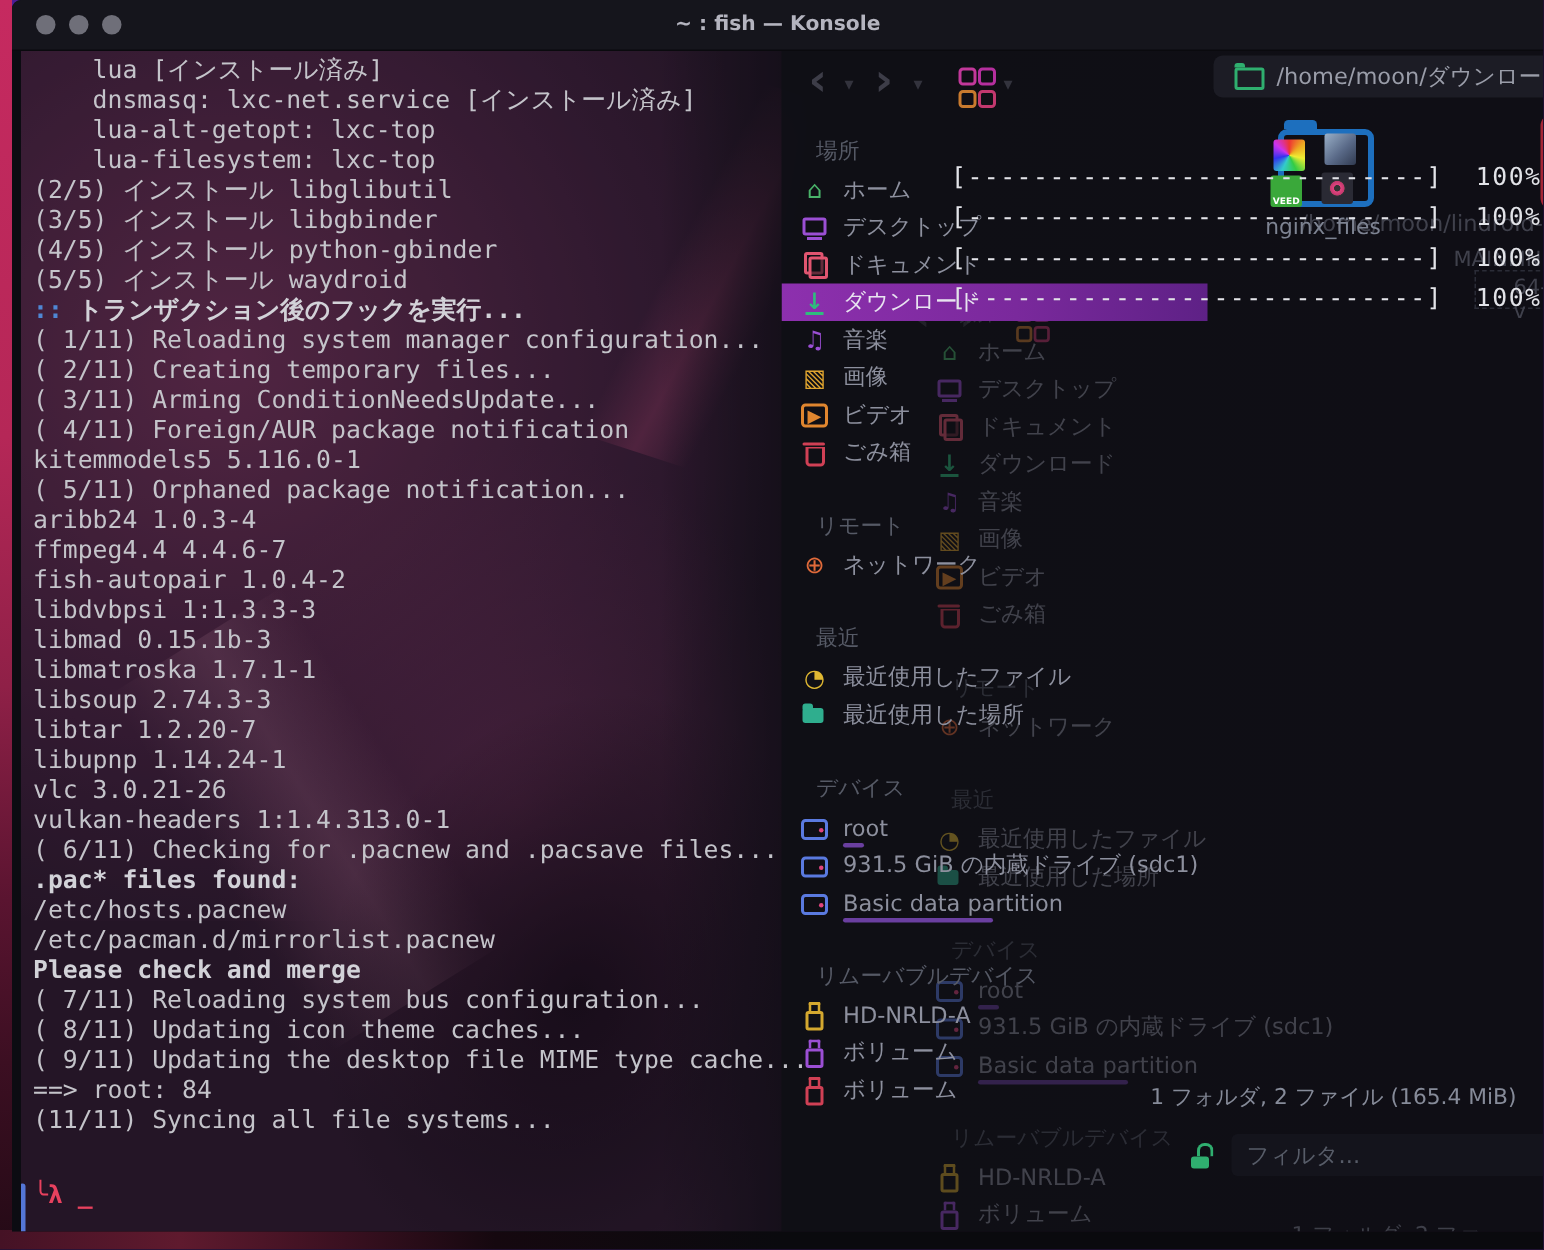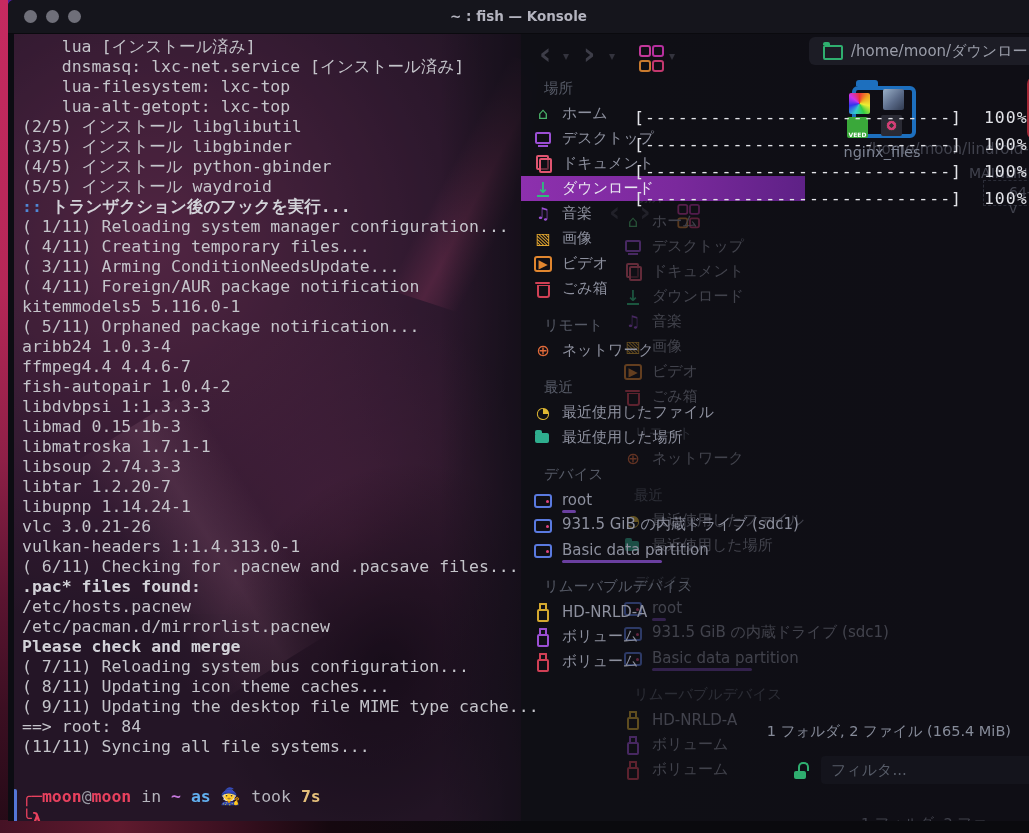--- a/index.html
+++ b/index.html
@@ -54,21 +54,21 @@
   .grid-ic{position:absolute;top:11px;display:grid;grid-template-columns:10px 10px;grid-gap:3px;}
   .grid-ic i{display:block;width:8px;height:8px;border:2.5px solid;border-radius:3px;}
 
   .addressbar{position:absolute;left:288px;top:3px;width:230px;height:28px;background:#1c1c25;border-radius:6px;}
   .addr-text{position:absolute;left:42px;top:0;line-height:28px;font-size:15px;color:#9a9da9;white-space:nowrap;}
   .ic-folder-sm{position:absolute;left:14px;top:8px;width:16px;height:11px;border:2px solid #2faf6f;border-radius:2px;}
   .ic-folder-sm::before{content:"";position:absolute;left:-2px;top:-5px;width:7px;height:3px;background:#2faf6f;border-radius:2px 2px 0 0;}
 
   
   .sb{position:absolute;left:0;top:30px;width:284px;}
-  .sb-header{height:25px;margin-top:12px;line-height:25px;padding-left:14px;font-size:14.5px;color:#565a66;}
+  .sb-header{height:25px;margin-top:25px;line-height:25px;padding-left:14px;font-size:14.5px;color:#565a66;}
   .sb-row{position:relative;height:25px;display:flex;align-items:center;padding-left:12px;font-size:15px;color:#8d909e;}
   .sb-row.selected{background:linear-gradient(90deg,#8d30ae 0%,#7a299c 55%,#5e2186 100%);color:#e8e4f0;}
   .sb-label{margin-left:9px;white-space:nowrap;}
   .sb-ic{position:relative;width:20px;height:20px;flex:0 0 20px;display:flex;align-items:center;justify-content:center;}
   .sb-ic i{font-style:normal;font-size:16px;line-height:20px;font-family:"DejaVu Sans",sans-serif;}
   .ic-dl i{font-weight:bold;border-bottom:2px solid currentColor;line-height:14px;font-size:15px;}
   .ic-vid i{font-size:12px;border:2px solid currentColor;border-radius:3px;padding:0 2px;line-height:12px;}
   .sb-bar{position:absolute;left:41px;bottom:-1px;height:3px;width:0;background:#6a3fa0;border-radius:2px;}
   
   .ic-desktop::before{content:"";position:absolute;left:2px;top:3px;width:12px;height:8px;border:2px solid;border-radius:2px;}
@@ -517,29 +517,29 @@
           <div class="filterbar">
             <input type="text" placeholder="フィルタ..." style="">
           </div>
         </div>
       </div>
 
       <div class="term-text">
 
       <div class="term-line"><span></span><span>    lua [インストール済み]</span></div>
           <div class="term-line"><span></span><span>    dnsmasq: lxc-net.service [インストール済み]</span></div>
+          <div class="term-line"><span></span><span>    lua-alt-getopt: lxc-top</span></div>
           <div class="term-line"><span></span><span>    lua-filesystem: lxc-top</span></div>
-          <div class="term-line"><span></span><span>    lua-alt-getopt: lxc-top</span></div>
           <div class="term-line"><span></span><span>(2/5) インストール libglibutil</span></div>
           <div class="term-line"><span></span><span>(3/5) インストール libgbinder</span></div>
           <div class="term-line"><span></span><span>(4/5) インストール python-gbinder</span></div>
           <div class="term-line"><span></span><span>(5/5) インストール waydroid</span></div>
           <div class="term-line"><span class=" c-blue">:: </span><span class=" c-bold">トランザクション後のフックを実行...</span></div>
           <div class="term-line"><span></span><span>( 1/11) Reloading system manager configuration...</span></div>
-          <div class="term-line"><span></span><span>( 4/11) Creating temporary files...</span></div>
+          <div class="term-line"><span></span><span>( 2/11) Creating temporary files...</span></div>
           <div class="term-line"><span></span><span>( 3/11) Arming ConditionNeedsUpdate...</span></div>
           <div class="term-line"><span></span><span>( 4/11) Foreign/AUR package notification</span></div>
           <div class="term-line"><span></span><span>kitemmodels5 5.116.0-1</span></div>
           <div class="term-line"><span></span><span>( 5/11) Orphaned package notification...</span></div>
           <div class="term-line"><span></span><span>aribb24 1.0.3-4</span></div>
           <div class="term-line"><span></span><span>ffmpeg4.4 4.4.6-7</span></div>
           <div class="term-line"><span></span><span>fish-autopair 1.0.4-2</span></div>
           <div class="term-line"><span></span><span>libdvbpsi 1:1.3.3-3</span></div>
           <div class="term-line"><span></span><span>libmad 0.15.1b-3</span></div>
           <div class="term-line"><span></span><span>libmatroska 1.7.1-1</span></div>
@@ -563,18 +563,17 @@
       <div class="progress">
 
       <div>[----------------------------]  100%</div>
           <div>[----------------------------]  100%</div>
           <div>[----------------------------]  100%</div>
           <div>[----------------------------]  100%</div>
         </div>
 
       <div class="blue-bar"></div>
       <div class="prompt">
-        <div><span class="p-red">╭─</span><span class="p-red">moon</span><span class="p-gray">@</span><span class="p-red">moon</span><span class="p-lgray"> in </span><span class="p-purple">~</span><span class="p-blue"> as </span><span>🧙</span><span class="p-lgray"> took </span><span class="p-yellow">7s</span></div>
         <div><span class="p-red">╰λ </span><span class="p-red">_</span></div>
       </div>
     </div>
   </div>
 </div>
 
 </body></html>

